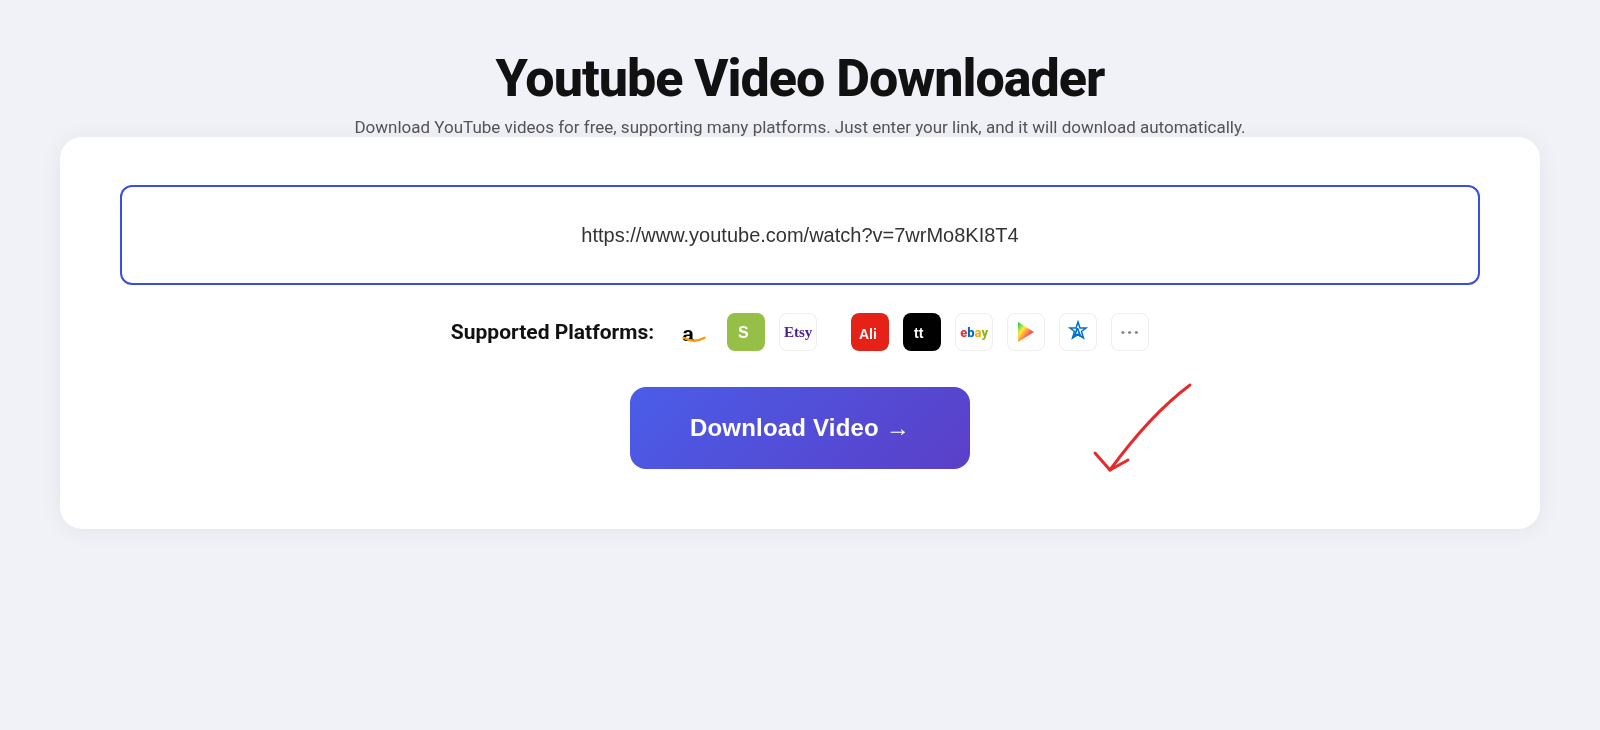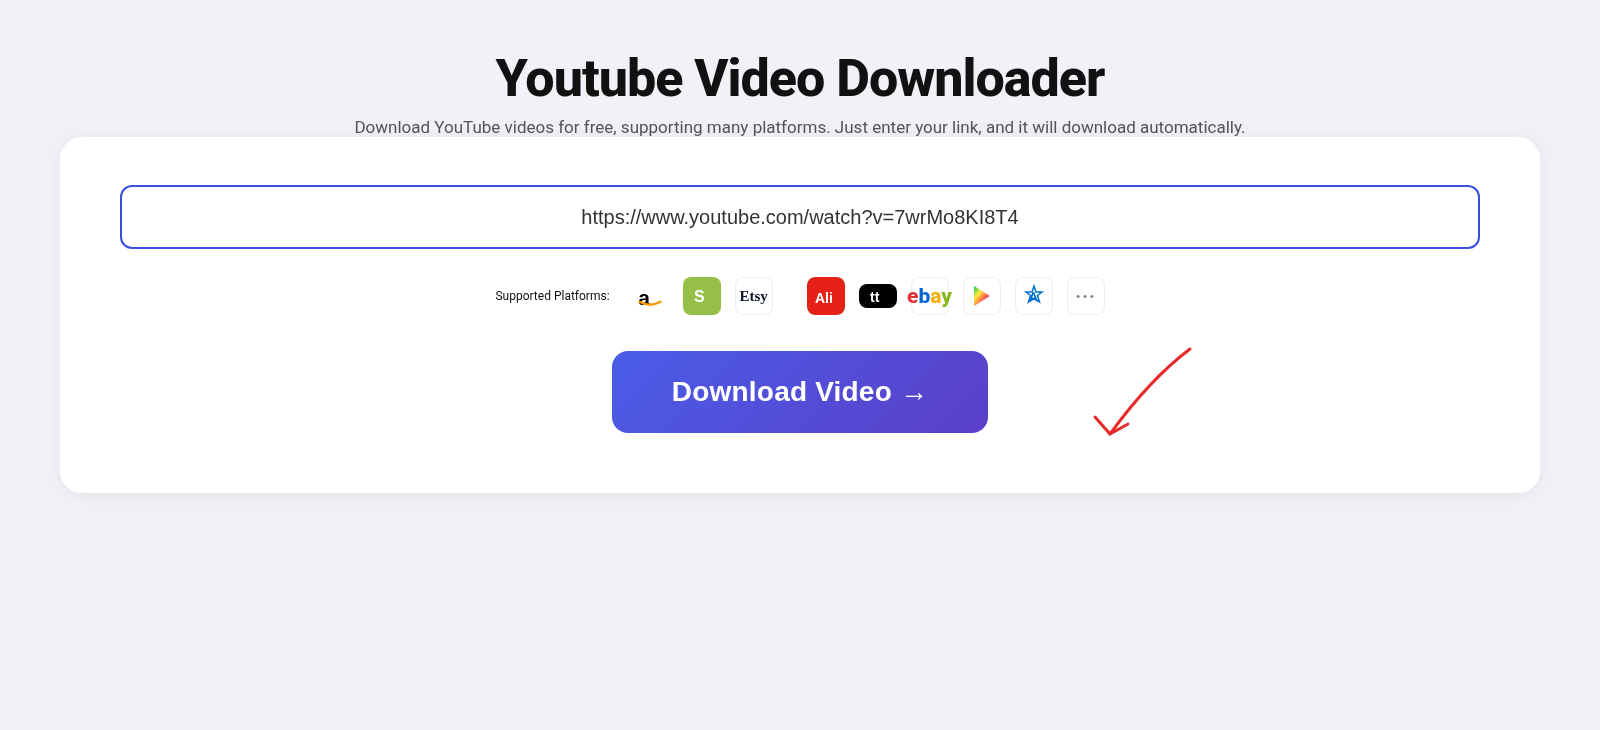--- a/index.html
+++ b/index.html
@@ -42,41 +42,41 @@
       padding: 48px 60px 60px 60px;
       box-shadow: 0 2px 24px rgba(0,0,0,0.06);
       display: flex;
       flex-direction: column;
       align-items: center;
       position: relative;
     }
 
     .url-input {
       width: 100%;
-      height: 64px;
+      height: 100px;
       border: 2.5px solid #3b4fdf;
       border-radius: 12px;
       font-size: 20px;
       color: #333;
       text-align: center;
       outline: none;
       padding: 0 30px;
       margin-bottom: 28px;
     }
 
     .platforms-row {
       display: flex;
       align-items: center;
       gap: 14px;
       margin-bottom: 36px;
     }
 
     .platforms-label {
-      font-size: 12px;
-      font-weight: 400;
+      font-size: 21px;
+      font-weight: 700;
       color: #111;
       margin-right: 7px;
     }
 
     .platform-icon {
       width: 38px;
       height: 38px;
       border-radius: 8px;
       display: flex;
       align-items: center;
@@ -105,21 +105,21 @@
       letter-spacing: 1px;
     }
 
     .download-btn {
       background: linear-gradient(135deg, #4a5de8, #5b3fc8);
       color: #fff;
       border: none;
       border-radius: 16px;
       padding: 0 60px;
       height: 82px;
-      font-size: 28px;
+      font-size: 24px;
       font-weight: 600;
       cursor: pointer;
       display: flex;
       align-items: center;
       gap: 12px;
       letter-spacing: 0.2px;
     }
 
     
     .arrow-container {
@@ -129,21 +129,21 @@
       pointer-events: none;
     }
 
     
     .ebay-e { color: #e53238; }
     .ebay-b { color: #0064d2; }
     .ebay-a { color: #f5af02; }
     .ebay-y { color: #86b817; }
 
     .platform-ebay-text {
-      font-size: 21px;
+      font-size: 13px;
       font-weight: 800;
       line-height: 1;
     }
   </style>
 </head>
 <body>
 
 <h1 class="page-title">Youtube Video Downloader</h1>
 
 <p class="page-subtitle">Download YouTube videos for free, supporting many platforms. Just enter your link, and it will download automatically.</p>
@@ -162,31 +162,31 @@
       </svg>
     </div>
 
     <div class="platform-icon platform-shopify" style="background:#96bf48; color:#fff; font-size:18px; font-weight:800; border-radius:8px; width:38px; height:38px; display:flex; align-items:center; justify-content:center;">
       <svg width="24" height="24" viewBox="0 0 24 24" fill="white" xmlns="http://www.w3.org/2000/svg">
         <text x="4" y="18" font-size="16" font-weight="800" fill="white" font-family="Arial">S</text>
       </svg>
     </div>
 
     <div class="platform-icon" style="background:#fff; border:1.5px solid #eee; border-radius:8px;">
-      <span style="color:#0f172a; font-size:15px; font-weight:800; font-family:Georgia,serif;">Etsy</span>
+      <span style="color:#4c1d95; font-size:15px; font-weight:800; font-family:Georgia,serif;">Etsy</span>
     </div>
 
     <div class="platform-icon" style="background:#86efac; border-radius:8px; overflow:hidden;margin-left:20px;">
       <svg width="38" height="38" viewBox="0 0 38 38" xmlns="http://www.w3.org/2000/svg">
         <rect width="38" height="38" fill="#e62117" rx="8"></rect>
         <text x="8" y="26" font-size="14" font-weight="900" fill="white" font-family="Arial">Ali</text>
       </svg>
     </div>
 
-    <div class="platform-icon" style="background:#010101; border-radius:8px; overflow:hidden; width:38px; height:24px; display:flex; align-items:center; justify-content:center;">
+    <div class="platform-icon" style="background:#010101; border-radius:8px; overflow:hidden; width:38px; height:38px; display:flex; align-items:center; justify-content:center;">
       <svg width="22" height="22" viewBox="0 0 22 22" xmlns="http://www.w3.org/2000/svg">
         <text x="3" y="17" font-size="14" font-weight="700" fill="white" font-family="Arial">tt</text>
       </svg>
     </div>
 
     <div class="platform-icon" style="background:#fff; border:1.5px solid #eee; border-radius:8px; padding: 0 2px;">
       <span class="platform-ebay-text">
         <span class="ebay-e">e</span><span class="ebay-b">b</span><span class="ebay-a">a</span><span class="ebay-y">y</span>
       </span>
     </div>

